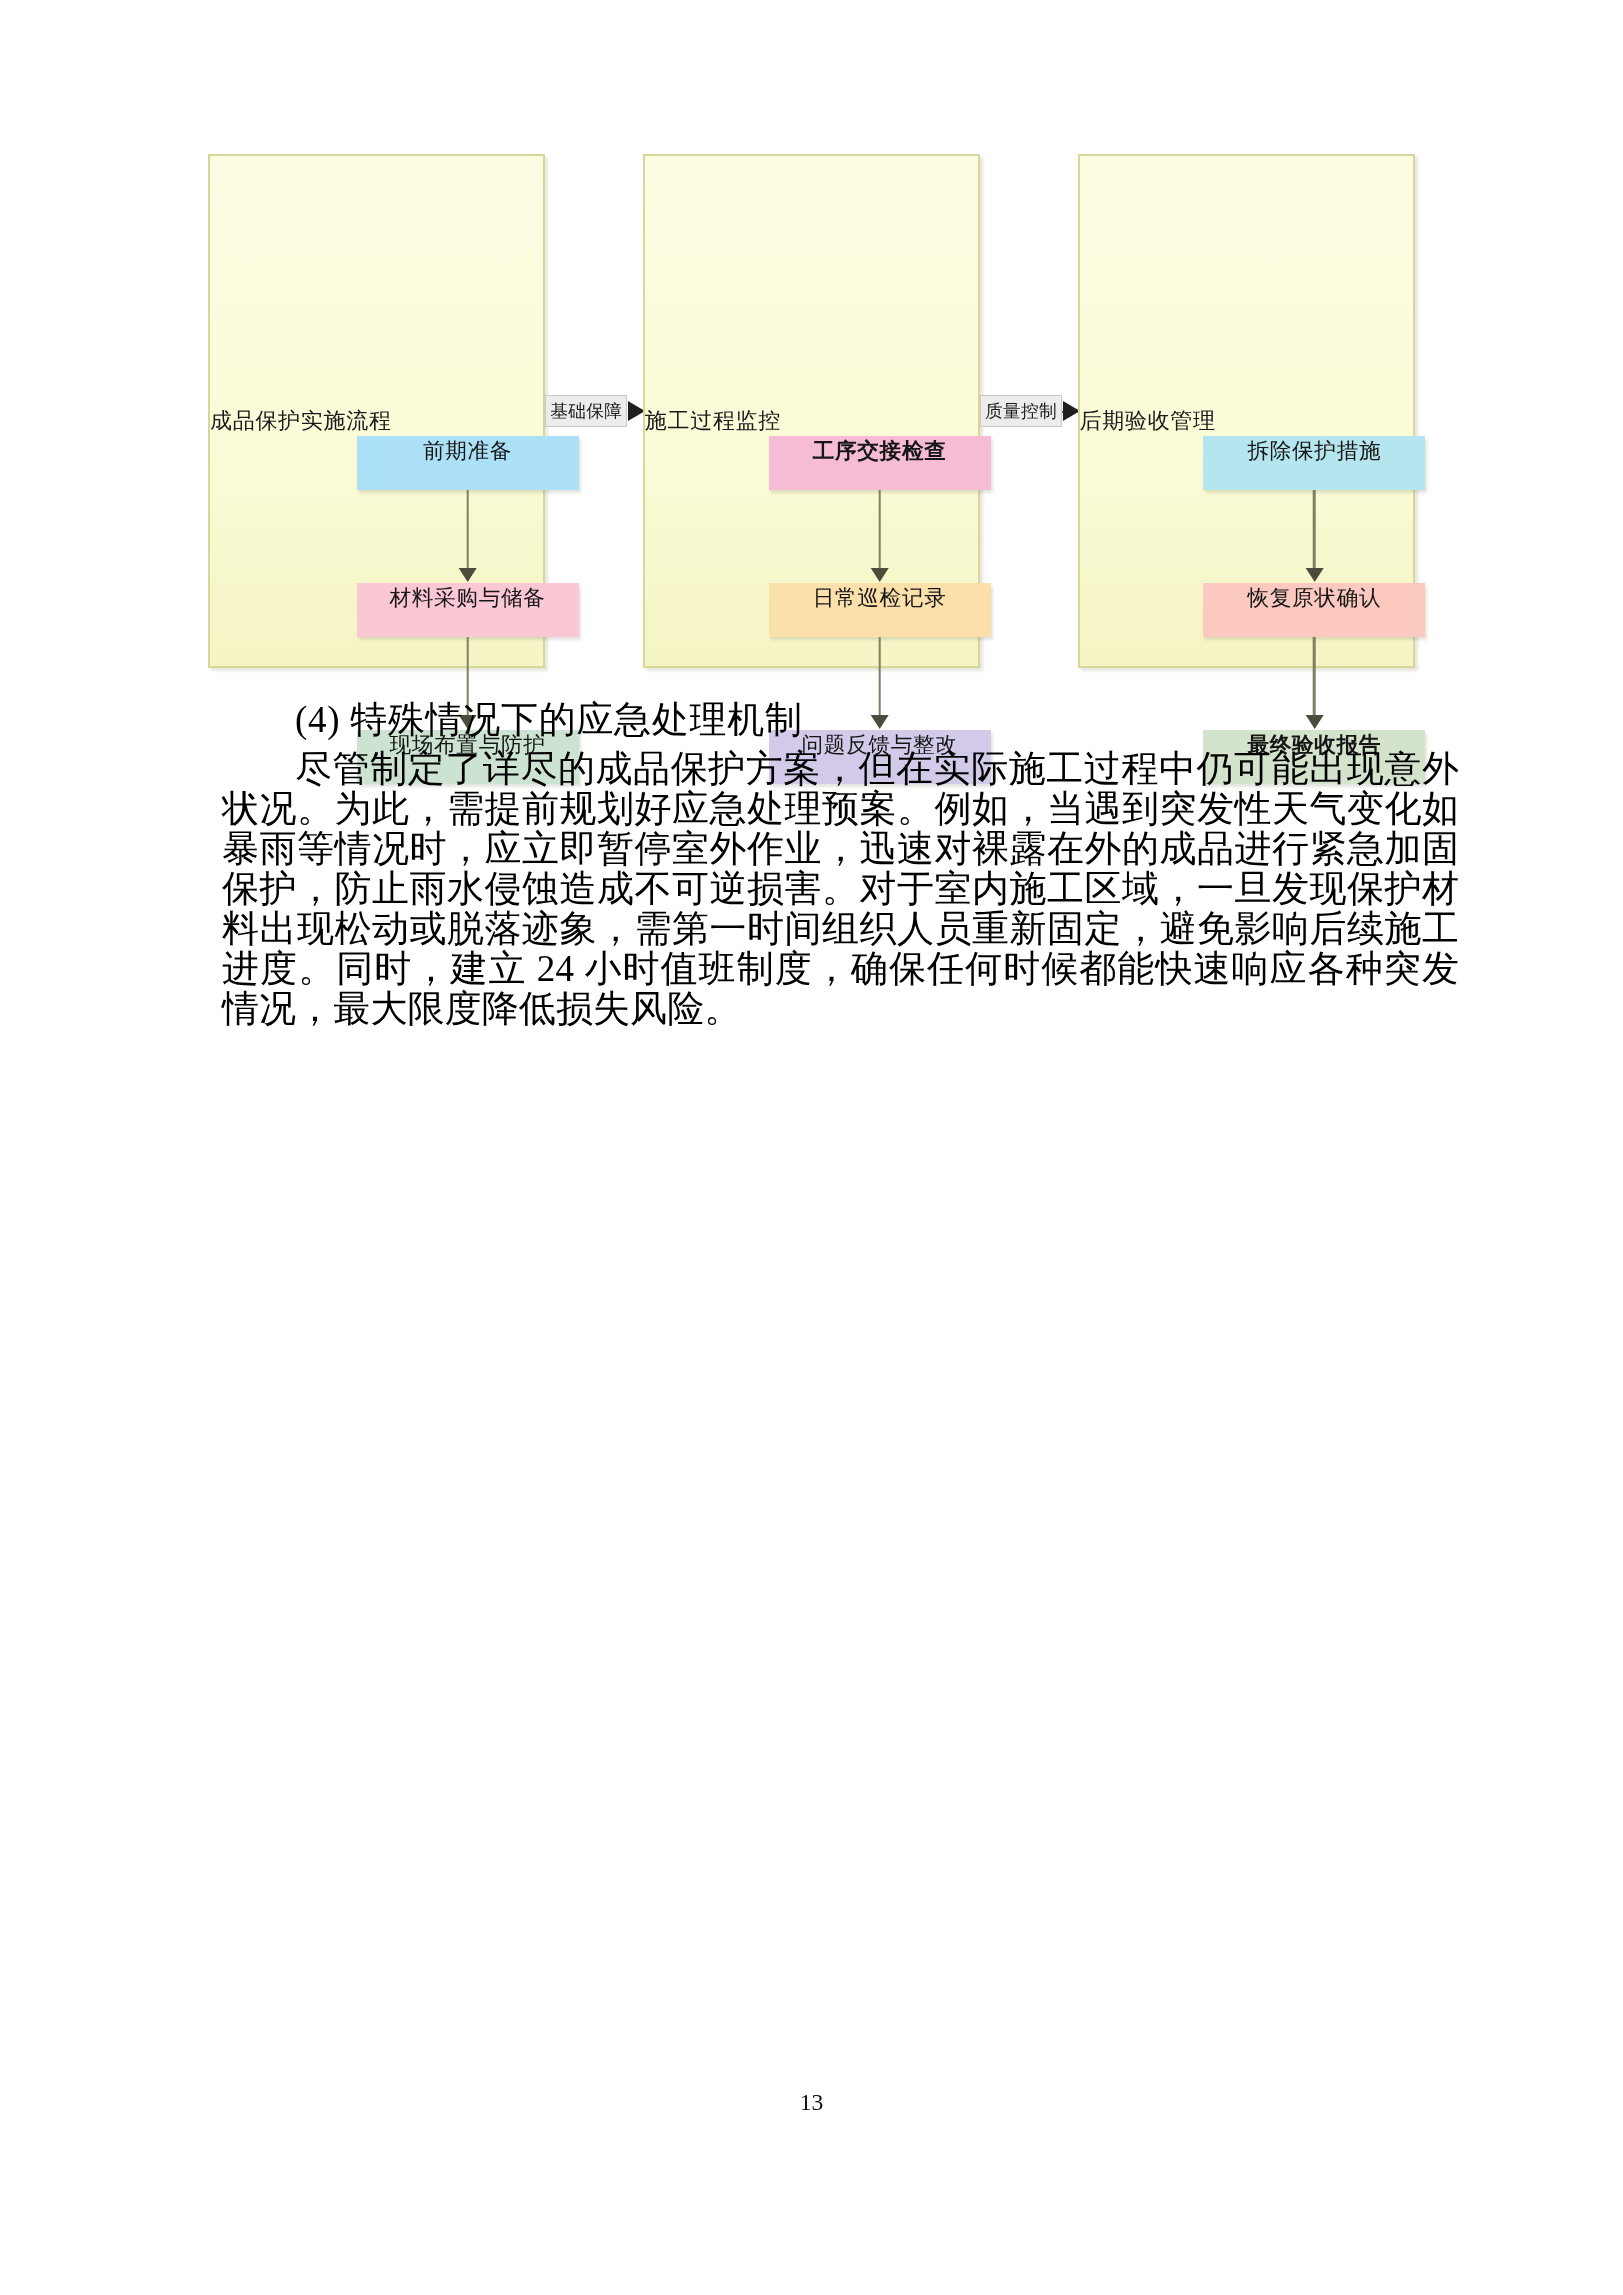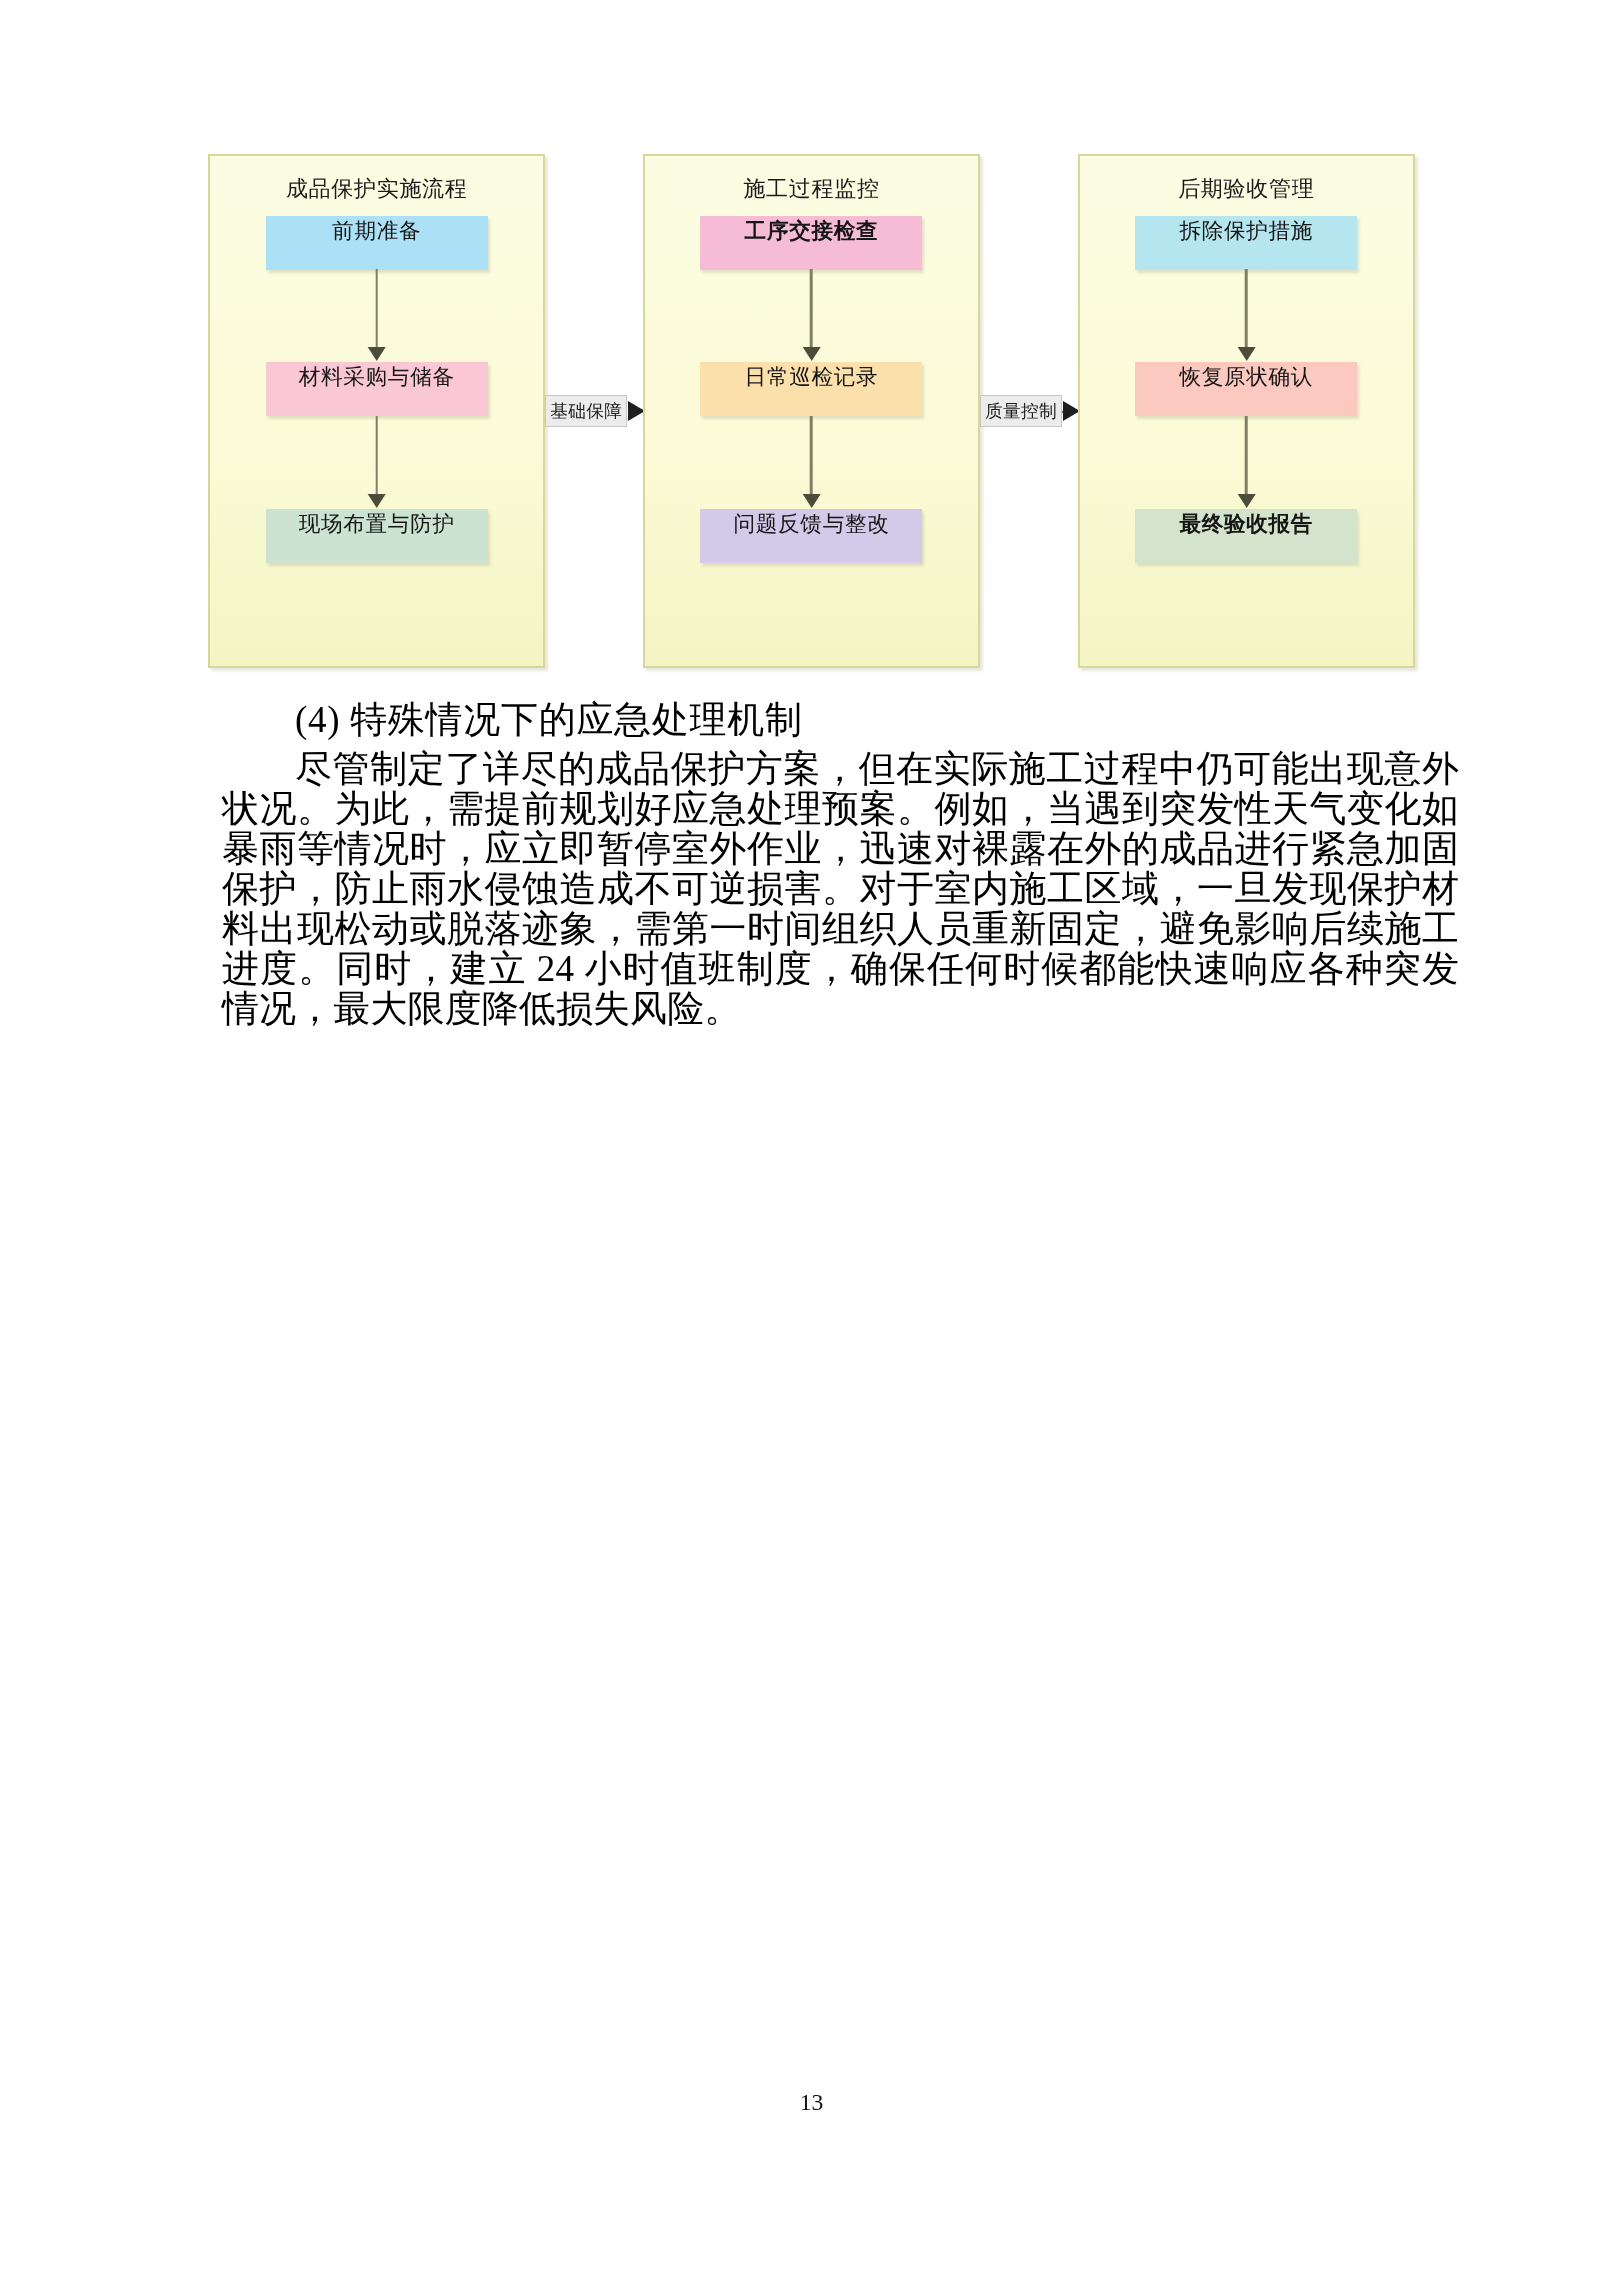--- a/index.html
+++ b/index.html
@@ -37,21 +37,20 @@
   }
 
   .panel {
     position: relative;
     width: 391px;
     background: linear-gradient(180deg,#fcfce3 0%, #fbfbd8 55%, #f4f4c4 100%);
     border: 2px solid #d7d79a;
     box-sizing: border-box;
     box-shadow: 2.6px 3.3px 2.6px rgba(120,120,80,0.18);
     display: flex;
-    flex-direction: column;
     align-items: center;
     padding-top: 21px;
   }
 
   .panel-title {
     font-family: "DejaVu Sans", "Liberation Sans", sans-serif;
     font-size: 22px;
     color: #1a1a1a;
     letter-spacing: 0.7px;
     line-height: 1.1;

